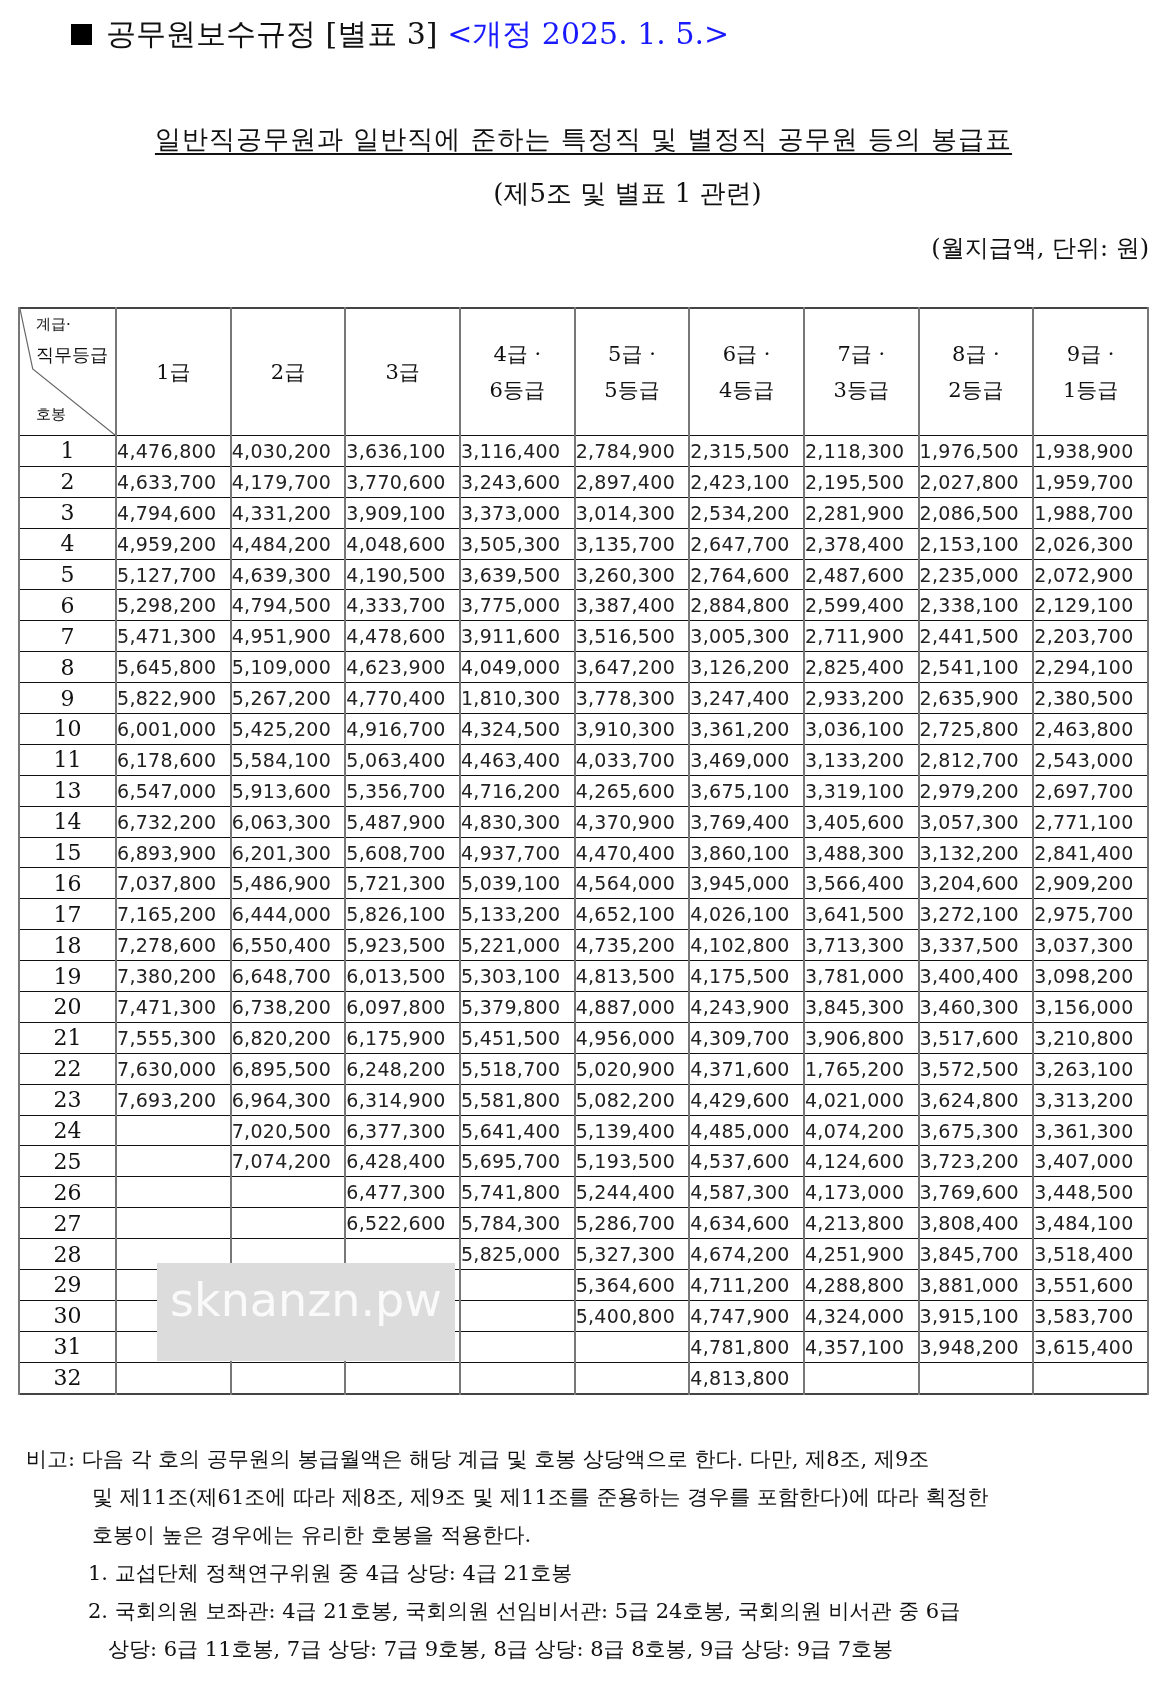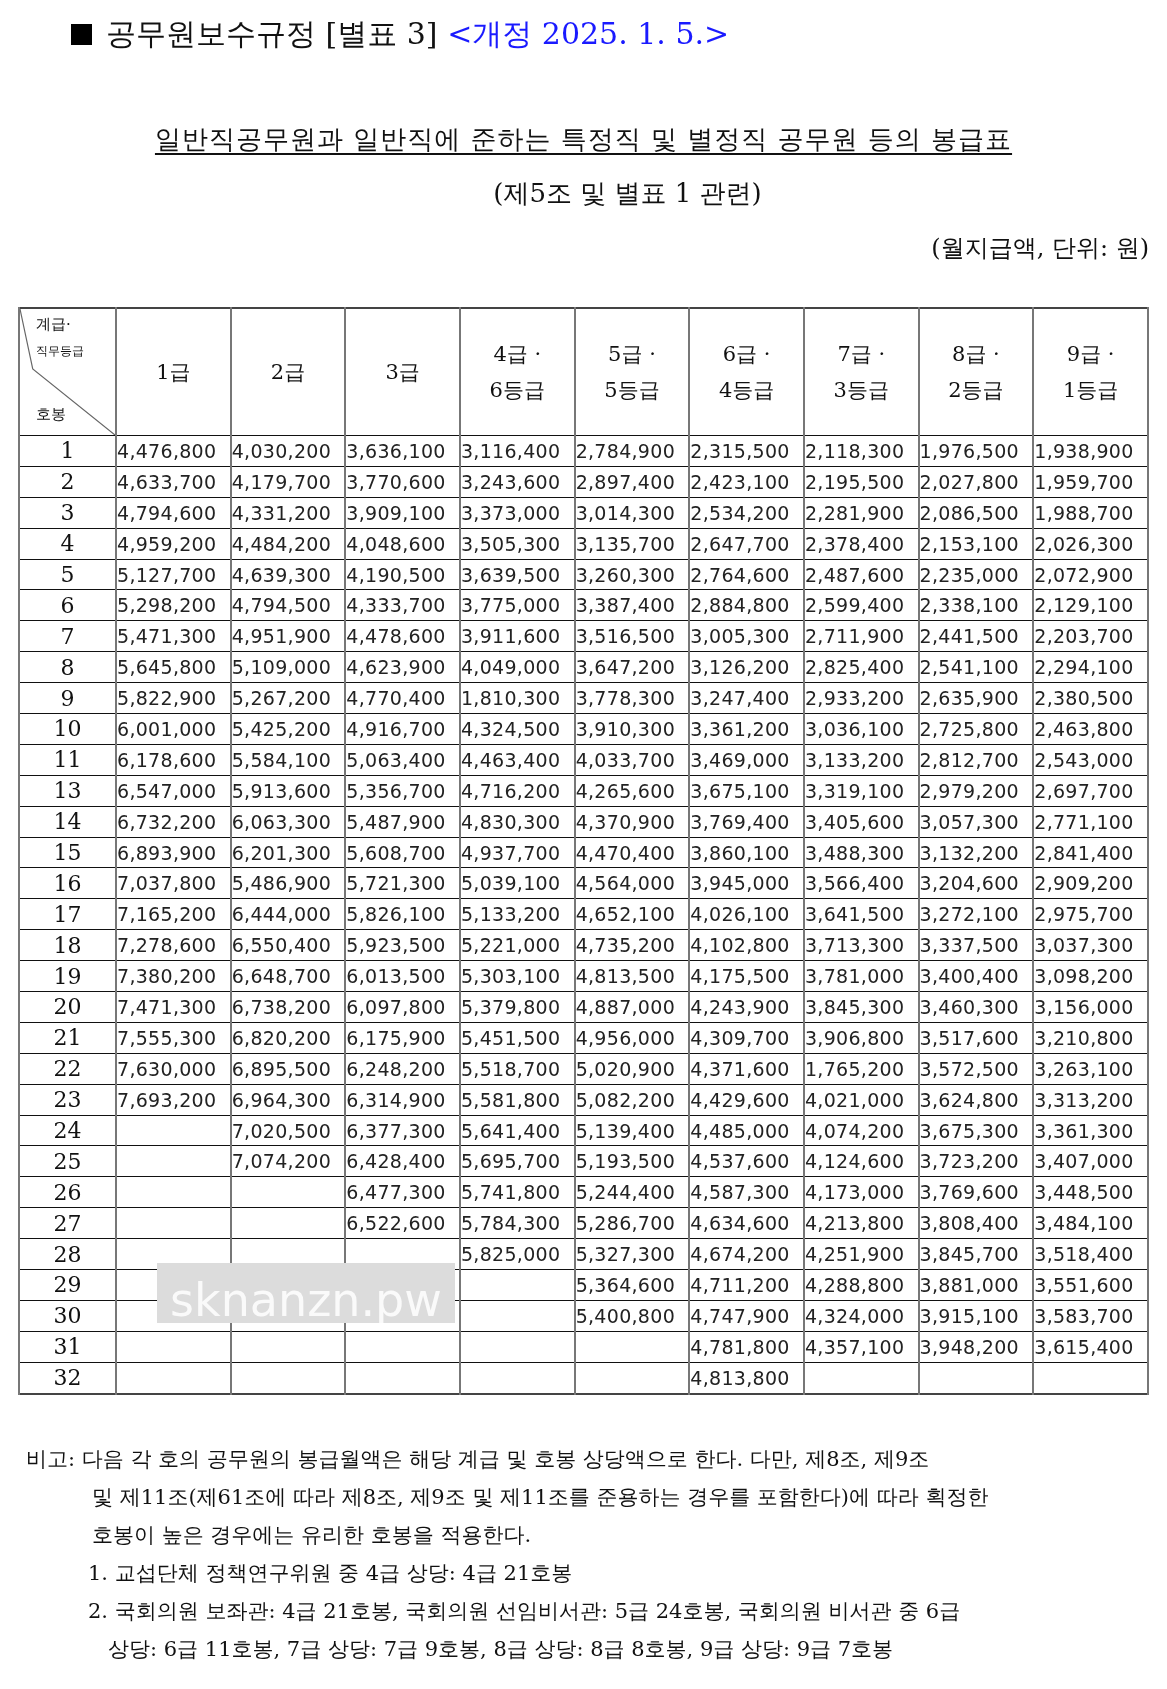--- a/index.html
+++ b/index.html
@@ -11,26 +11,26 @@
   .title { position: absolute; left: 0; width: 1167px; top: 122px; text-align: center; font-size: 26px; letter-spacing: 1px; }
   .title span { text-decoration: underline; text-underline-offset: 5px; }
   .subtitle { position: absolute; left: 0; width: 1167px; top: 176px; text-align: center; font-size: 26px; padding-left: 44px; }
   .unit { position: absolute; right: 18px; top: 232px; font-size: 24px; }
   table.pay { position: absolute; left: 18px; top: 267px; width: 1131px; border-collapse: collapse; table-layout: fixed; margin-top: 40px; }
   table.pay td, table.pay th { border-left: 2px solid #777; border-right: 2px solid #777; border-top: 1.5px solid #111; border-bottom: 1.5px solid #111; padding: 0; }
   table.pay { border: 2px solid #444; }
   th.corner { position: relative; height: 126px; font-weight: normal; text-align: left; vertical-align: top; }
   th.corner svg { position: absolute; left: 0; top: 0; width: 100%; height: 100%; }
   .corner .c1 { position: absolute; left: 16px; top: 6px; font-size: 15px; }
-  .corner .c2 { position: absolute; left: 16px; top: 34px; font-size: 12px; }
+  .corner .c2 { position: absolute; left: 16px; top: 34px; font-size: 18px; }
   .corner .c3 { position: absolute; left: 16px; top: 96px; font-size: 15px; }
   th.gh { font-weight: normal; font-size: 21px; text-align: center; line-height: 36px; }
   td.step { text-align: center; font-size: 22px; height: 29.9px; line-height: 29px; }
   td.val { font-family: "DejaVu Sans", "Liberation Sans", sans-serif; font-size: 19px; text-align: left; padding-left: 1px; letter-spacing: 0.3px; color: #222; white-space: nowrap; overflow: hidden; }
-  .watermark { position: absolute; left: 157px; top: 1263px; width: 298px; height: 60px; background: #dcdcdc; color: #fafafa; font-family: "DejaVu Sans", "Liberation Sans", sans-serif; font-size: 46px; line-height: 74px; text-align: center; overflow: hidden; }
+  .watermark { position: absolute; left: 157px; top: 1263px; width: 298px; height: 98px; background: #dcdcdc; color: #fafafa; font-family: "DejaVu Sans", "Liberation Sans", sans-serif; font-size: 46px; line-height: 74px; text-align: center; overflow: hidden; }
   .notes { position: absolute; left: 26px; top: 1440px; width: 1125px; font-size: 21px; line-height: 38px; }
   .notes .line { white-space: nowrap; }
   .notes .ind1 { padding-left: 66px; }
   .notes .ind2 { padding-left: 62px; }
   .notes .ind3 { padding-left: 82px; }
 </style>
 </head>
 <body>
 
 <div class="header">

